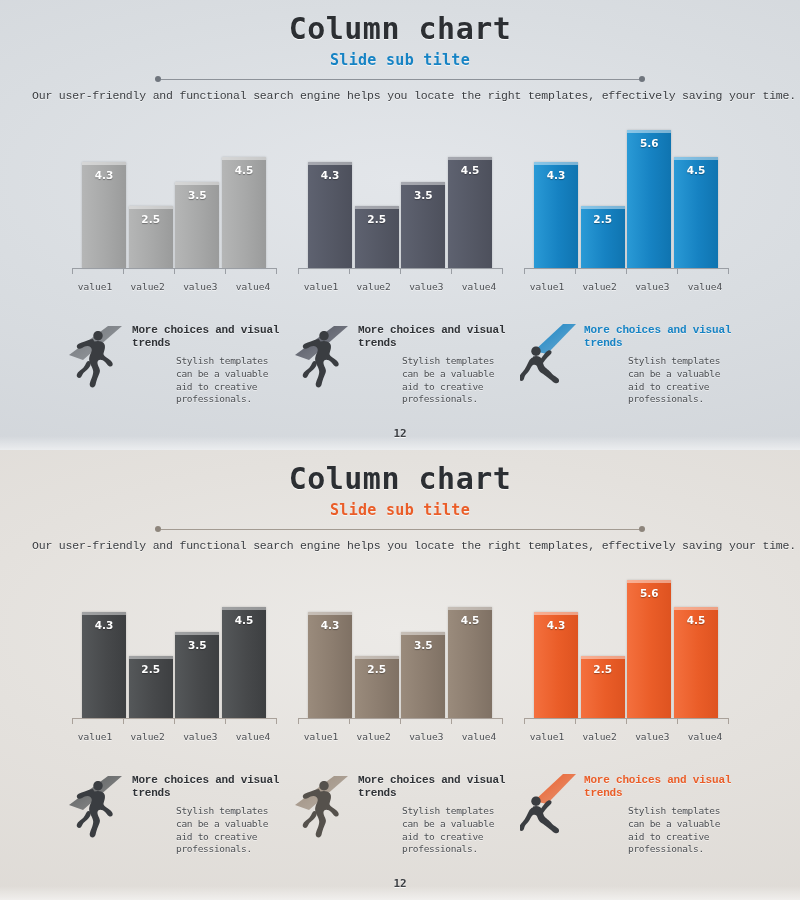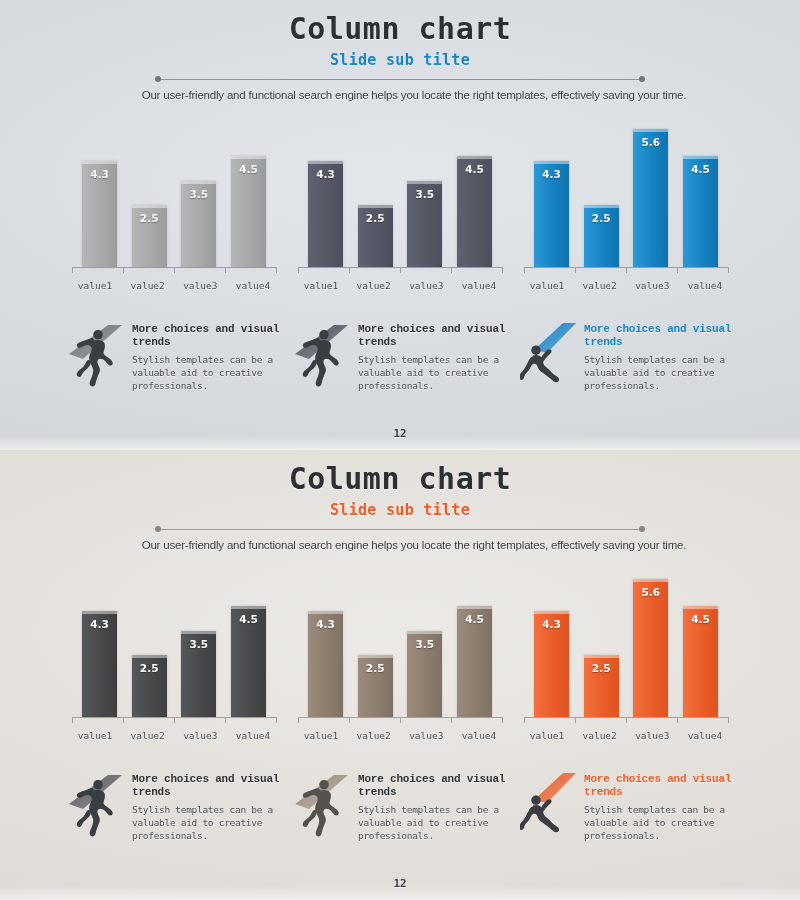--- a/index.html
+++ b/index.html
@@ -52,39 +52,39 @@
   .slide--warm .rule .rule-line{ background:#a39b92; }
   .rule .dot{
     position:absolute; top:1px; width:6px; height:6px; border-radius:50%;
     background:#6f757d;
   }
   .slide--warm .rule .dot{ background:#8d857c; }
   .rule .dot.l{ left:0; }
   .rule .dot.r{ right:0; }
 
   .hdr-desc{
-    font-family:Liberation Sans, sans-serif;
+    font-family:Liberation Mono, monospace;
     font-size:11.5px; color:#3a3d41; margin-top:5px; letter-spacing:-.2px;
     text-shadow:0 1px 0 rgba(255,255,255,.7);
     padding-left:28px;
   }
 
   
   .charts{
     display:flex; justify-content:center; gap:14px;
     padding:0 56px; margin-top:14px;
   }
   .chart{ width:212px; }
   .plot{ position:relative; height:152px; }
   .bars{
     position:absolute; left:14px; right:14px; bottom:0; height:152px;
     display:flex; align-items:flex-end; justify-content:space-between;
   }
   .bar{
-    position:relative; width:35px;
+    position:relative; width:44px;
     border-radius:0;
     box-shadow:0 0 2px rgba(0,0,0,.18);
   }
   .bar:before{
     content:""; position:absolute; left:0; right:0; top:0; height:3px;
     background:rgba(255,255,255,.45);
   }
   .bar-val{
     position:absolute; left:50%; transform:translateX(-50%);
     top:7px; color:#fff; font-weight:bold; font-size:10.5px;
@@ -129,20 +129,21 @@
   .cap-title{
     font-family:Liberation Mono, monospace;
     font-size:11px; font-weight:bold; line-height:1.25; letter-spacing:-.2px;
     text-shadow:0 1px 0 rgba(255,255,255,.65);
   }
   .cap-text{
     font-family:"DejaVu Sans Mono", monospace;
     font-size:9.5px; line-height:1.35; margin-top:4px; letter-spacing:-.3px;
     color:#4c4f53;
     text-shadow:0 1px 0 rgba(255,255,255,.6);
+    margin-left:44px;
   }
   .t-dark{ color:#2f3236; }
   .t-blue{ color:#1683c4; }
   .t-orange{ color:#ea5d28; }
 
   
   .pgnum{
     position:absolute; left:0; right:0; bottom:10px; text-align:center;
     font-family:"DejaVu Sans Mono", monospace; font-size:11px; font-weight:bold;
     color:#3b3e42; text-shadow:0 1px 0 rgba(255,255,255,.8);

